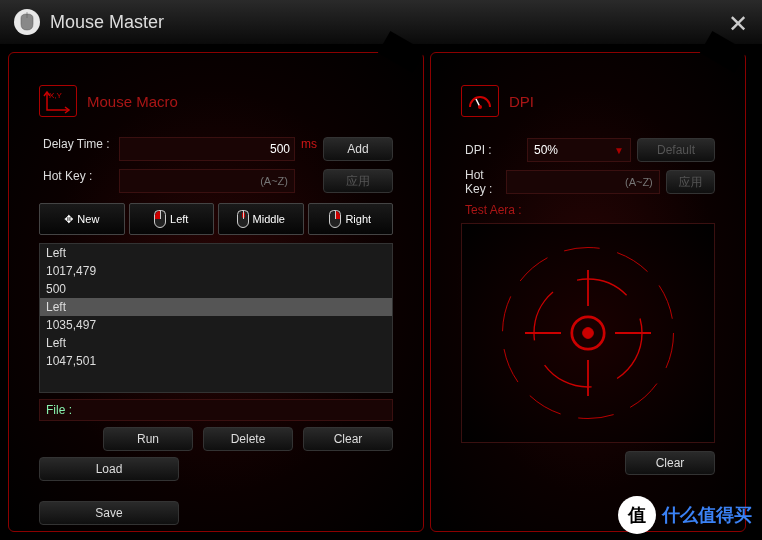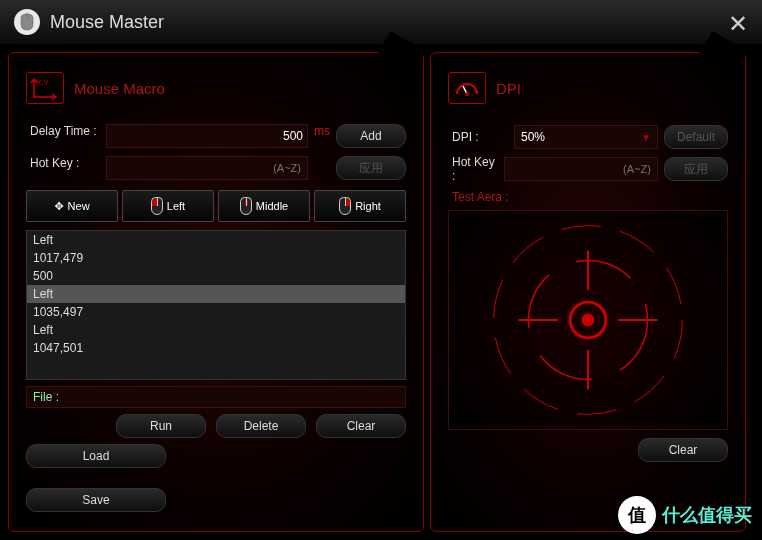--- a/index.html
+++ b/index.html
@@ -5,38 +5,38 @@
 * { margin: 0; padding: 0; box-sizing: border-box; font-family: Arial, sans-serif; }
 body { background: #000; width: 762px; height: 540px; overflow: hidden; position: relative; }
 
 .titlebar { height: 44px; background: linear-gradient(#2a2a2a, #0a0a0a); display: flex; align-items: center; padding: 0 14px; position: relative; }
 .title-icon { width: 26px; height: 26px; background: #e8e8e8; border-radius: 50%; margin-right: 10px; display: flex; align-items: center; justify-content: center; }
 .title-text { color: #ddd; font-size: 18px; font-weight: normal; }
 .close-btn { position: absolute; right: 14px; top: 10px; color: #ccc; font-size: 24px; cursor: pointer; }
 
 .content { display: flex; padding: 10px; gap: 10px; height: calc(540px - 44px); }
 
-.panel { position: relative; background: radial-gradient(ellipse at center, #2a0505 0%, #0a0000 60%, #000 100%); border-radius: 4px; padding: 16px; }
+.panel { position: relative; background: radial-gradient(ellipse at center, #2a0505 0%, #0a0000 60%, #000 100%); border-radius: 4px; padding: 29px; }
 .panel-left { width: 412px; }
 .panel-right { width: 312px; }
 
 .panel::before { content: ''; position: absolute; top: -2px; left: -2px; right: -2px; bottom: -2px; border: 1px solid #8b0000; border-radius: 6px; pointer-events: none; }
 .panel-cut { position: absolute; top: -3px; right: -3px; width: 40px; height: 25px; background: #000; transform: rotate(30deg); transform-origin: top right; }
 
 .panel-header { display: flex; align-items: center; gap: 10px; margin-bottom: 18px; height: 36px; }
 .header-icon { width: 38px; height: 32px; border: 1px solid #aa0000; border-radius: 3px; display: flex; align-items: center; justify-content: center; }
 .header-title { color: #aa1515; font-size: 15px; }
 
 .field-row { display: flex; align-items: flex-start; height: 26px; margin-bottom: 6px; }
 .field-label { color: #ddd; font-size: 12px; width: 80px; padding-left: 4px; }
 .field-input { flex: 1; background: #1a0505; border: 1px solid #3a1010; height: 24px; color: #fff; text-align: right; padding: 0 4px; font-size: 12px; }
 .field-unit { color: #cc1515; font-size: 12px; margin: 0 6px; }
 .field-hint { color: #555; font-size: 11px; text-align: right; padding-right: 6px; }
 
-.btn { background: linear-gradient(#2a2a2a, #0f0f0f); border: 1px solid #333; color: #ddd; font-size: 12px; height: 24px; cursor: pointer; border-radius: 10px; }
+.btn { background: linear-gradient(#2a2a2a, #0f0f0f); border: 1px solid #333; color: #ddd; font-size: 12px; height: 24px; cursor: pointer; border-radius: 4px; }
 .btn-disabled { color: #555; cursor: default; }
 .btn-add { width: 70px; }
 .btn-apply { width: 70px; }
 .btn-action { width: 90px; }
 .btn-bottom { width: 140px; }
 .btn-clear { width: 90px; }
 
 .click-tabs { display: flex; gap: 4px; margin: 8px 0; }
 .click-tab { flex: 1; height: 32px; background: linear-gradient(#1a1a1a, #050505); border: 1px solid #444; display: flex; align-items: center; justify-content: center; gap: 4px; color: #fff; font-size: 11px; cursor: pointer; border-radius: 2px; }
 .mouse-glyph { width: 12px; height: 18px; position: relative; }
@@ -63,21 +63,21 @@
 .dpi-select { flex: 1; background: #1a0505; border: 1px solid #3a1010; height: 24px; display: flex; align-items: center; justify-content: space-between; padding: 0 6px; color: #fff; font-size: 12px; cursor: pointer; }
 .dpi-select .chev { color: #aa0000; font-size: 10px; }
 
 .test-area-label { color: #aa1515; font-size: 12px; margin: 8px 0 6px 4px; }
 .test-area { width: 100%; height: 220px; background: radial-gradient(circle at center, #1a0000 0%, #000 100%); border: 1px solid #3a1010; position: relative; display: flex; align-items: center; justify-content: center; margin-bottom: 8px; }
 
 .clear-row { display: flex; justify-content: flex-end; }
 
 .watermark { position: absolute; right: 10px; bottom: 6px; display: flex; align-items: center; gap: 6px; }
 .wm-circle { width: 38px; height: 38px; background: #fff; border-radius: 50%; display: flex; align-items: center; justify-content: center; color: #000; font-size: 18px; font-weight: bold; }
-.wm-text { color: #5eead4; font-size: 18px; font-weight: bold; }
+.wm-text { color: #3b82f6; font-size: 18px; font-weight: bold; }
 </style>
 </head>
 <body>
 
 <div class="titlebar">
   <div class="title-icon">
     <svg width="16" height="20" viewBox="0 0 16 20">
         <path d="M8 0 L8 6 M2 6 Q2 2 8 2 Q14 2 14 6 L14 12 Q14 18 8 18 Q2 18 2 12 Z" fill="#888" stroke="#555" stroke-width="0.5"></path>
       </svg>
   </div>
@@ -178,21 +178,21 @@
       </div>
       <div class="header-title">DPI</div>
     </div>
 
     <div class="dpi-row">
       <div class="dpi-label">DPI :</div>
       <div class="dpi-select">
         <span>50%</span>
         <span class="chev">▼</span>
       </div>
-      <button class="btn btn-disabled" style="width:64px">Default</button>
+      <button class="btn btn-disabled" style="width:78px">Default</button>
     </div>
 
     <div class="dpi-row">
       <div class="dpi-label">Hot Key :</div>
       <input class="field-input field-hint" style="flex: 1 1 0%;" placeholder="(A~Z)">
       <button class="btn btn-disabled" style="width:78px">应用</button>
     </div>
 
     <div class="test-area-label">Test Aera :</div>
     <div class="test-area">

